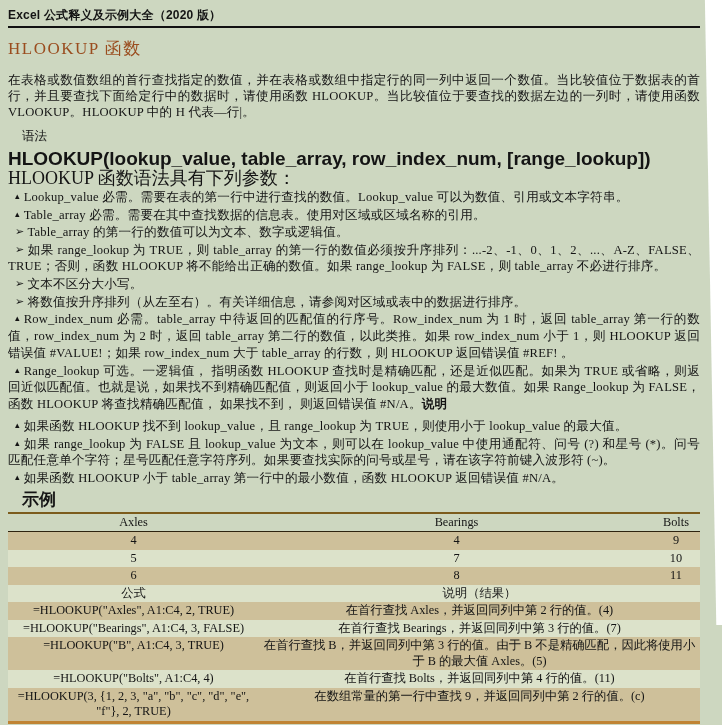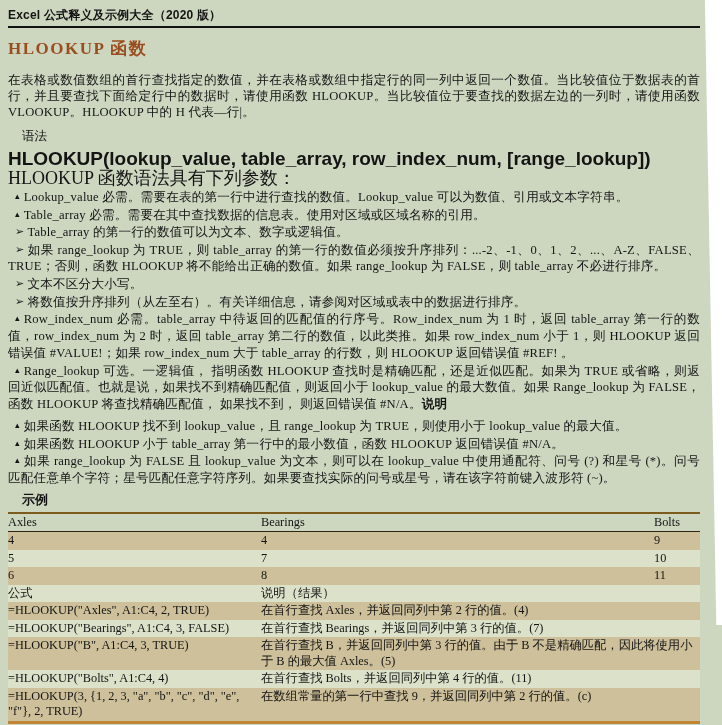--- a/index.html
+++ b/index.html
@@ -20,21 +20,21 @@
   .scan-edge{
     position:absolute;top:0;right:0;width:19px;height:625px;background:#ffffff;
     clip-path:polygon(10% 0,100% 0,100% 100%,70% 100%);
   }
   .doc-header{
     font-family:"Liberation Sans","DejaVu Sans",sans-serif;
     font-weight:bold;font-size:12px;line-height:15px;letter-spacing:.2px;
   }
   .header-rule{border-top:2px solid var(--header-rule);margin-top:3px;width:100%;}
   .title{
-    margin:10px 0 0 0;font-size:17px;line-height:21px;font-weight:bold;
+    margin:10px 0 0 0;font-size:17px;line-height:21px;font-weight:normal;
     color:var(--title-accent);letter-spacing:1.5px;
   }
   .intro{
     margin:13px 0 0 0;font-size:12.6px;line-height:16px;
     text-align:justify;letter-spacing:.2px;
   }
   .sec-head{font-size:12.6px;font-weight:normal;margin:8px 0 0 14px;line-height:16px;}
   .formula{
     font-family:"Liberation Sans","DejaVu Sans",sans-serif;
     font-weight:bold;font-size:19px;line-height:17px;margin:6px 0 0 0;
@@ -43,23 +43,23 @@
   #param-list{margin-top:2px;}
   .bullet{
     margin:0;font-size:12.6px;line-height:17px;text-align:justify;
     text-indent:7px;letter-spacing:.2px;
   }
   .bullet.gap{margin-top:4px;}
   .marker{display:inline-block;text-indent:0;}
   .marker.triangle{font-size:9px;vertical-align:1.5px;padding-right:4px;}
   .marker.arrow{font-size:11px;vertical-align:.5px;padding-right:3px;}
   .bullet b{font-weight:bold;}
-  .sec-example{font-size:13px;font-weight:bold;margin:5px 0 4px 14px;line-height:16px;}
+  .sec-example{font-size:17px;font-weight:bold;margin:5px 0 4px 14px;line-height:16px;}
   .tbl-wrap{border-top:2px solid var(--table-border-top);border-bottom:3px solid var(--table-border-bottom);}
-  table{border-collapse:collapse;width:100%;table-layout:fixed;}
+  table{border-collapse:collapse;width:100%;table-layout:fixed;text-align:center;}
   td{
     font-size:12.3px;line-height:15.5px;padding:1px 2px 1px 0;
     vertical-align:top;word-wrap:break-word;
   }
   tr.head td{border-bottom:1.5px solid var(--table-header-line);}
   tr.tan{background:var(--row-tan);}
   tr.light{background:var(--row-light);}
   .fcell{font-family:"Liberation Serif","DejaVu Serif",serif;}
 </style>
 </head>
@@ -82,22 +82,22 @@
   <div id="param-list">
       <p class="bullet"><span class="marker triangle">▴</span>Lookup_value 必需。需要在表的第一行中进行查找的数值。Lookup_value 可以为数值、引用或文本字符串。</p>
       <p class="bullet"><span class="marker triangle">▴</span>Table_array 必需。需要在其中查找数据的信息表。使用对区域或区域名称的引用。</p>
       <p class="bullet"><span class="marker arrow">➢</span>Table_array 的第一行的数值可以为文本、数字或逻辑值。</p>
       <p class="bullet"><span class="marker arrow">➢</span>如果 range_lookup 为 TRUE，则 table_array 的第一行的数值必须按升序排列：...-2、-1、0、1、2、...、A-Z、FALSE、TRUE；否则，函数 HLOOKUP 将不能给出正确的数值。如果 range_lookup 为 FALSE，则 table_array 不必进行排序。</p>
       <p class="bullet"><span class="marker arrow">➢</span>文本不区分大小写。</p>
       <p class="bullet"><span class="marker arrow">➢</span>将数值按升序排列（从左至右）。有关详细信息，请参阅对区域或表中的数据进行排序。</p>
       <p class="bullet"><span class="marker triangle">▴</span>Row_index_num 必需。table_array 中待返回的匹配值的行序号。Row_index_num 为 1 时，返回 table_array 第一行的数值，row_index_num 为 2 时，返回 table_array 第二行的数值，以此类推。如果 row_index_num 小于 1，则 HLOOKUP 返回错误值 #VALUE!；如果 row_index_num 大于 table_array 的行数，则 HLOOKUP 返回错误值 #REF! 。</p>
       <p class="bullet"><span class="marker triangle">▴</span>Range_lookup 可选。一逻辑值， 指明函数 HLOOKUP 查找时是精确匹配，还是近似匹配。如果为 TRUE 或省略，则返回近似匹配值。也就是说，如果找不到精确匹配值，则返回小于 lookup_value 的最大数值。如果 Range_lookup 为 FALSE， 函数 HLOOKUP 将查找精确匹配值， 如果找不到， 则返回错误值 #N/A。<b>说明</b></p>
       <p class="bullet gap"><span class="marker triangle">▴</span>如果函数 HLOOKUP 找不到 lookup_value，且 range_lookup 为 TRUE，则使用小于 lookup_value 的最大值。</p>
+      <p class="bullet"><span class="marker triangle">▴</span>如果 range_lookup 为 FALSE 且 lookup_value 为文本，则可以在 lookup_value 中使用通配符、问号 (?) 和星号 (*)。问号匹配任意单个字符；星号匹配任意字符序列。如果要查找实际的问号或星号，请在该字符前键入波形符 (~)。</p>
       <p class="bullet"><span class="marker triangle">▴</span>如果函数 HLOOKUP 小于 table_array 第一行中的最小数值，函数 HLOOKUP 返回错误值 #N/A。</p>
-      <p class="bullet"><span class="marker triangle">▴</span>如果 range_lookup 为 FALSE 且 lookup_value 为文本，则可以在 lookup_value 中使用通配符、问号 (?) 和星号 (*)。问号匹配任意单个字符；星号匹配任意字符序列。如果要查找实际的问号或星号，请在该字符前键入波形符 (~)。</p>
     </div>
 
   <div class="sec-example">示例</div>
 
   <div class="tbl-wrap">
     <table>
       <colgroup>
           <col style="width:253px">
           <col>
           <col style="width:46px">

